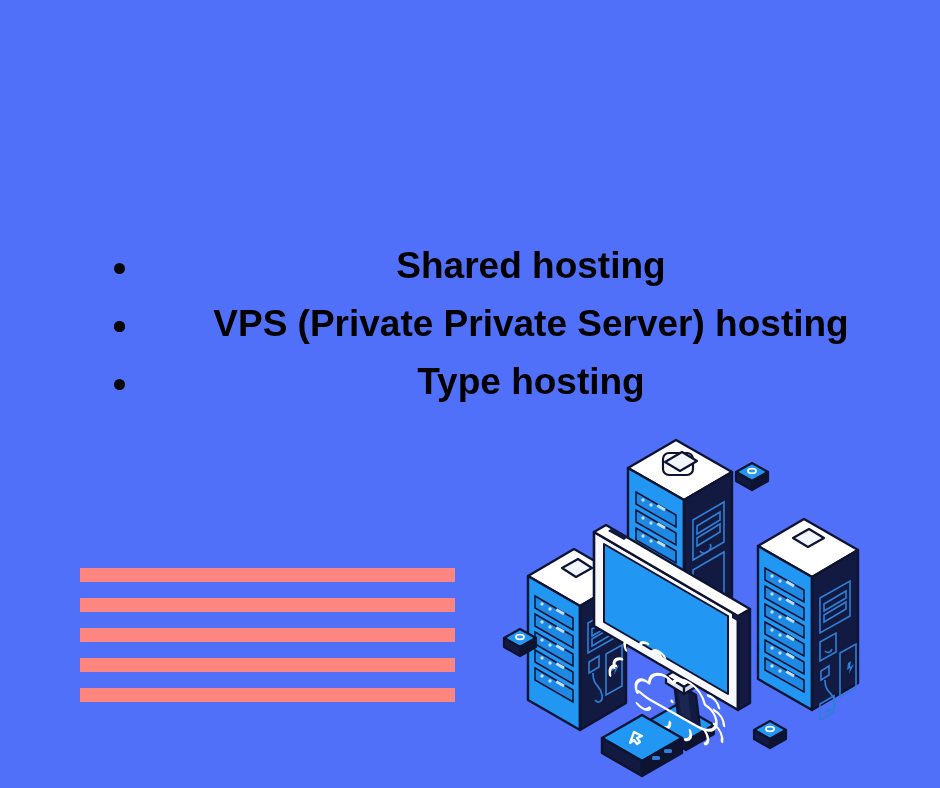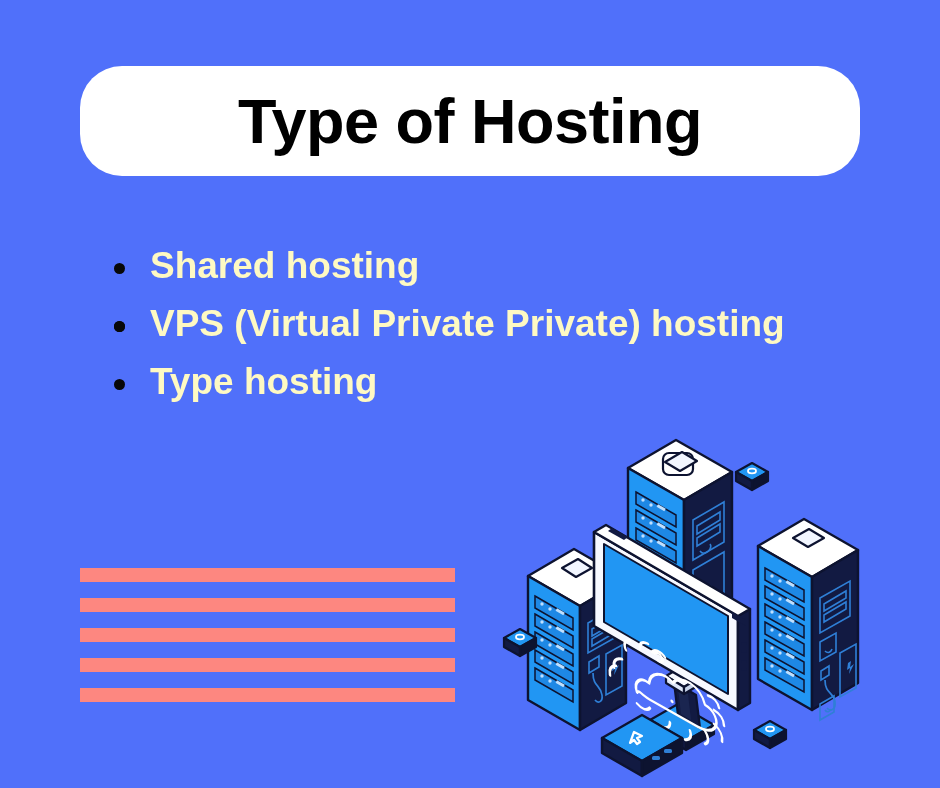--- a/index.html
+++ b/index.html
@@ -56,22 +56,23 @@
     padding: 0;
   }
   .bullet-item {
     position: relative;
     padding-left: 38px;
     margin: 0 0 14px 0;
     font-family: "Liberation Sans", sans-serif;
     font-weight: bold;
     font-size: 37px;
     line-height: 44px;
-    color: #fef9c3;
+    color: #000000;
     white-space: nowrap;
+    text-align: center;
   }
   .bullet-dot {
     position: absolute;
     left: 2px;
     top: 19px;
     width: 11px;
     height: 11px;
     border-radius: 50%;
     background: #080808;
   }
@@ -99,35 +100,32 @@
     width: 440px;
     height: 368px;
   }
   #illustration svg { display: block; }
 </style>
 </head>
 <body>
 
 <div id="slide">
 
-  <div id="title-pill">
-    <div id="title-text">Type of Hosting</div>
-  </div>
 
   <ul id="bullet-list">
     <li class="bullet-item">
       <span class="bullet-dot"></span>
       <span>Shared hosting</span>
     </li>
     <li class="bullet-item">
       <span class="bullet-dot"></span>
     </li>
     <li class="bullet-item">
       <span class="bullet-dot"></span>
-      <span>VPS (Virtual Private Private) hosting</span>
+      <span>VPS (Private Private Server) hosting</span>
     </li>
     <li class="bullet-item">
       <span class="bullet-dot"></span>
       <span>Type hosting</span>
     </li>
   </ul>
 
   <div id="bar-stack">
     <div class="deco-bar"></div>
     <div class="deco-bar"></div>

